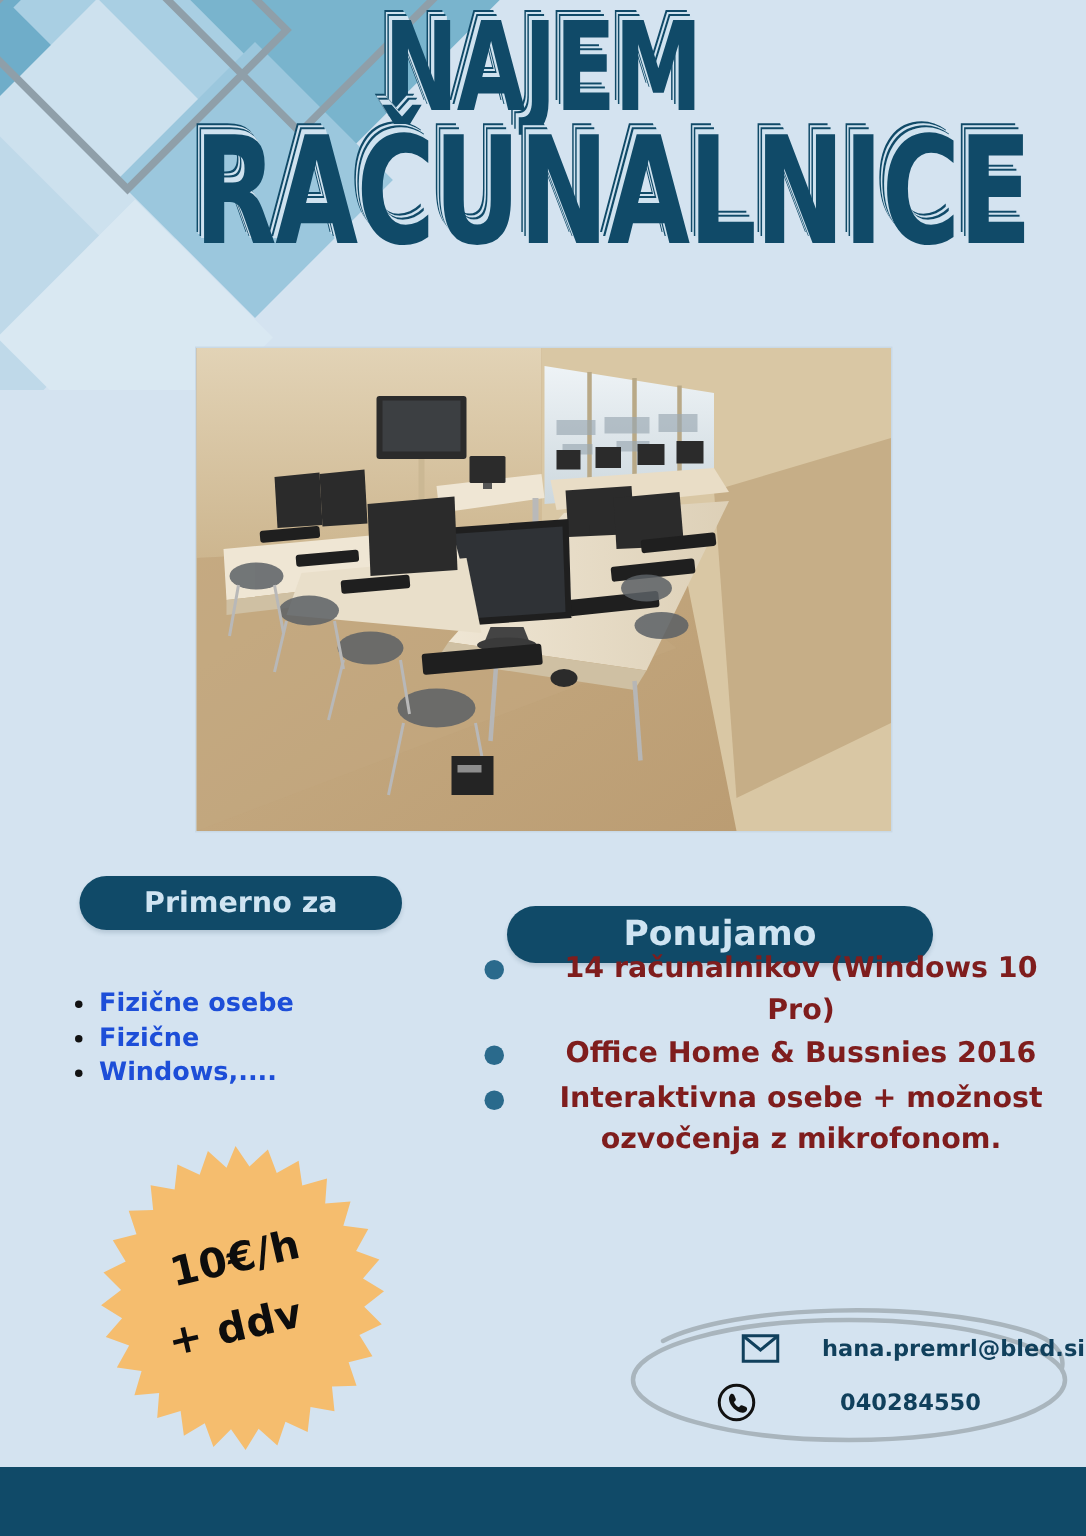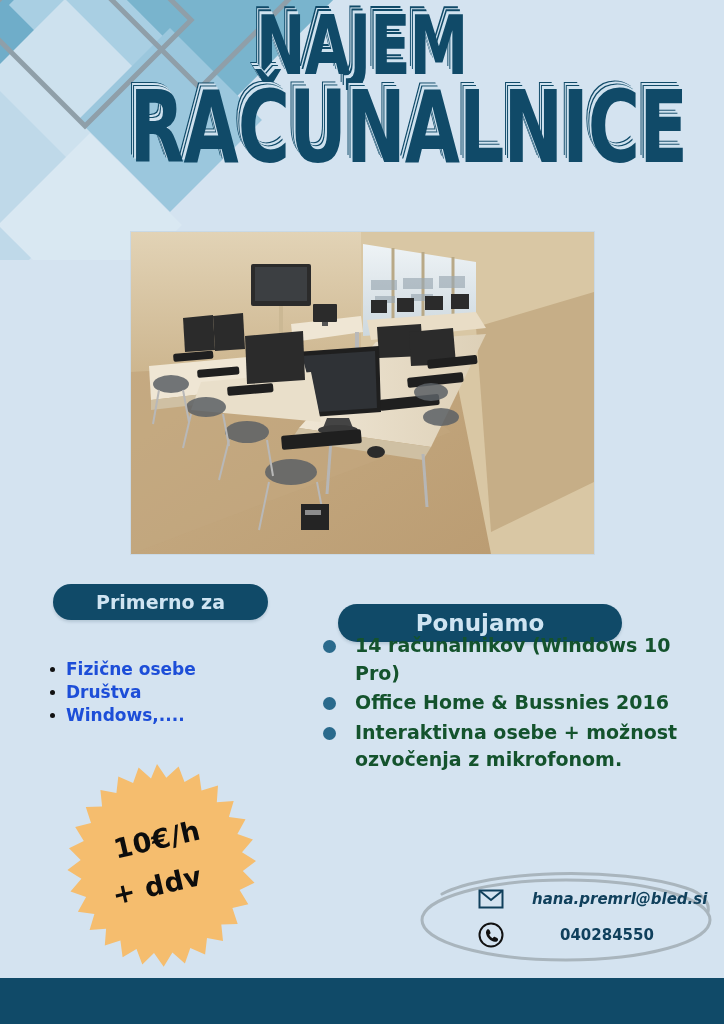--- a/index.html
+++ b/index.html
@@ -117,24 +117,25 @@
   #right-list {
     position: absolute;
     left: 313px; top: 632px;
     width: 400px;
     margin: 0; padding: 0;
     list-style: none;
   }
   #right-list li {
     position: relative;
     padding-left: 42px;
-    color: #14532d;
+    color: #7f1d1d;
     font-size: 19px;
     font-weight: 700;
     line-height: 1.45;
+    text-align: center;
     margin-bottom: 2px;
   }
   #right-list li::before {
     content: "";
     position: absolute;
     left: 10px; top: 8px;
     width: 13px; height: 13px;
     border-radius: 50%;
     background: #2a6a8c;
   }
@@ -164,21 +165,21 @@
     position: absolute;
     left: 418px; top: 872px;
     width: 296px; height: 92px;
   }
   #contact-scribble { position:absolute; left:0; top:0; width:296px; height:92px; }
   .contact-row {
     position: absolute;
     display: flex;
     align-items: center;
   }
-  #contact-email-row { left: 56px; top: 12px; font-style: italic; }
+  #contact-email-row { left: 72px; top: 12px; }
   #contact-phone-row { left: 56px; top: 48px; align-items: center; }
   .contact-icon {
     width: 34px; height: 30px;
     display: flex; align-items: center; justify-content: center;
   }
   .contact-text {
     color: #10405c;
     font-weight: 700;
     font-size: 15px;
     white-space: nowrap;
@@ -339,21 +340,21 @@
       <rect x="170" y="272" width="28" height="26" fill="#242424"></rect>
       <rect x="174" y="278" width="16" height="5" fill="#8d8d8d"></rect>
     </svg>
   </div>
 
   <div class="pill" id="pill-primerno">
     <span>Primerno za</span>
   </div>
   <ul id="left-list">
     <li>Fizične osebe</li>
-    <li>Društva</li>
+    <li>Fizične</li>
     <li>Windows,....</li>
   </ul>
 
   <div class="pill" id="pill-ponujamo">
     <span>Ponujamo</span>
   </div>
   <ul id="right-list">
     <li>14 računalnikov (Windows 10 Pro)</li>
     <li>Office Home &amp; Bussnies 2016</li>
     <li>Interaktivna osebe + možnost ozvočenja z mikrofonom.</li>

